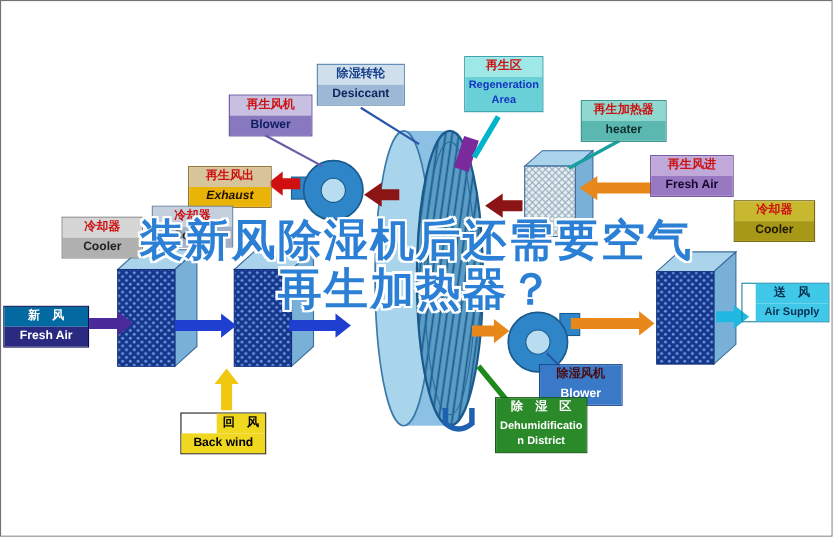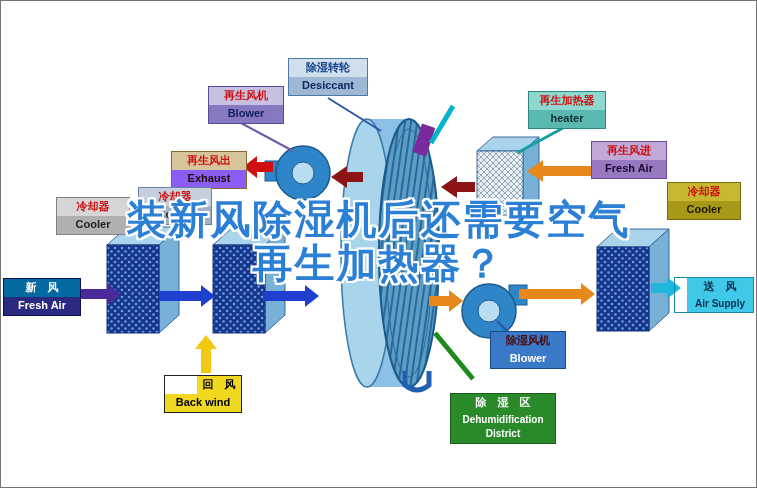--- a/index.html
+++ b/index.html
@@ -29,21 +29,21 @@
   .lbl-regen-blower{left:207px;top:85px;width:76px;border-color:#5a4a9a;}
   .lbl-regen-blower .zh{background:#c8c0e0;color:#cc1111;}
   .lbl-regen-blower .en{background:#8878c0;color:#102060;}
 
   .lbl-regen-heater{left:527px;top:90px;width:78px;border-color:#2a8a80;}
   .lbl-regen-heater .zh{background:#8ed8d0;color:#cc1111;}
   .lbl-regen-heater .en{background:#5ab8b0;color:#103030;}
 
   .lbl-exhaust{left:170px;top:150px;width:76px;border-color:#8a6a2a;text-align:center;}
   .lbl-exhaust .zh{background:#d8c49a;color:#cc1111;}
-  .lbl-exhaust .en{background:#8b5cf6;color:#201000;}
+  .lbl-exhaust .en{background:#eab308;color:#201000;font-style:italic;}
 
   .lbl-regen-fresh{left:590px;top:140px;width:76px;border-color:#6a4a9a;}
   .lbl-regen-fresh .zh{background:#c0a8d8;color:#cc1111;}
   .lbl-regen-fresh .en{background:#9878c0;color:#180830;}
 
   .lbl-cooler-left{left:55px;top:196px;width:74px;border-color:#808080;}
   .lbl-cooler-left .zh{background:#d6d6d6;color:#cc1111;}
   .lbl-cooler-left .en{background:#b0b0b0;color:#222222;}
 
   .lbl-cooler-left2{left:137px;top:186px;width:74px;border-color:#6a80a0;}
@@ -51,33 +51,33 @@
   .lbl-cooler-left2 .en{background:#9fb2c8;color:#222222;}
 
   .lbl-cooler-right{left:666px;top:181px;width:74px;border-color:#786a10;}
   .lbl-cooler-right .zh{background:#c8b830;color:#cc1111;}
   .lbl-cooler-right .en{background:#a89818;color:#201800;}
 
   .lbl-fresh-in{left:2px;top:277px;width:78px;border-color:#101050;}
   .lbl-fresh-in .zh{background:#0369a1;color:#ffffff;}
   .lbl-fresh-in .en{background:#2a2a80;color:#ffffff;}
 
-  .lbl-air-supply{left:673px;top:276px;width:80px;border-color:#1888a8;padding-left:12px;}
+  .lbl-air-supply{left:673px;top:256px;width:80px;border-color:#1888a8;padding-left:12px;}
   .lbl-air-supply .zh{background:#40c8e8;color:#083050;}
   .lbl-air-supply .en{background:#40c8e8;color:#083050;font-size:10px;}
 
   .lbl-back-wind{left:163px;top:374px;width:78px;border-color:#202020;}
   .lbl-back-wind .zh{background:#f0d820;color:#000000;margin-left:32px;}
   .lbl-back-wind .en{background:#f0d820;color:#000000;}
 
   .lbl-dehumid-blower{left:489px;top:330px;width:76px;border-color:#1a4a8a;}
   .lbl-dehumid-blower .zh{background:#3a78c8;color:#4a0a0a;}
   .lbl-dehumid-blower .en{background:#3a78c8;color:#ffffff;}
 
-  .lbl-dehumid-district{left:449px;top:392px;width:106px;border-color:#1a5a1a;}
+  .lbl-dehumid-district{left:449px;top:360px;width:84px;border-color:#1a5a1a;}
   .lbl-dehumid-district .zh{background:#2a8a2a;color:#ffffff;}
   .lbl-dehumid-district .en{background:#2a8a2a;color:#ffffff;font-size:10px;}
 
   
   .title{
     position:absolute;left:0;right:0;top:196px;z-index:40;text-align:center;
     font-size:40px;font-weight:bold;letter-spacing:2px;color:#2b7fd4;
     line-height:44px;
     text-shadow:
       -2px 0 0 #fff, 2px 0 0 #fff, 0 -2px 0 #fff, 0 2px 0 #fff,
@@ -170,20 +170,24 @@
     <line x1="472" y1="378" x2="434" y2="332" stroke="#1e8a1e" stroke-width="5"></line>
 
     <path d="M404 370 L404 384 Q416 394 428 384 L428 370" fill="none" stroke="#2060b0" stroke-width="5"></path>
   </svg>
 
   <div class="label lbl-desiccant">
     <div class="zh">除湿转轮</div>
     <div class="en">Desiccant</div>
   </div>
 
+  <div class="label lbl-regen-area">
+    <div class="zh">再生区</div>
+    <div class="en">Regeneration Area</div>
+  </div>
 
   <div class="label lbl-regen-blower">
     <div class="zh">再生风机</div>
     <div class="en">Blower</div>
   </div>
 
   <div class="label lbl-regen-heater">
     <div class="zh">再生加热器</div>
     <div class="en">heater</div>
   </div>

